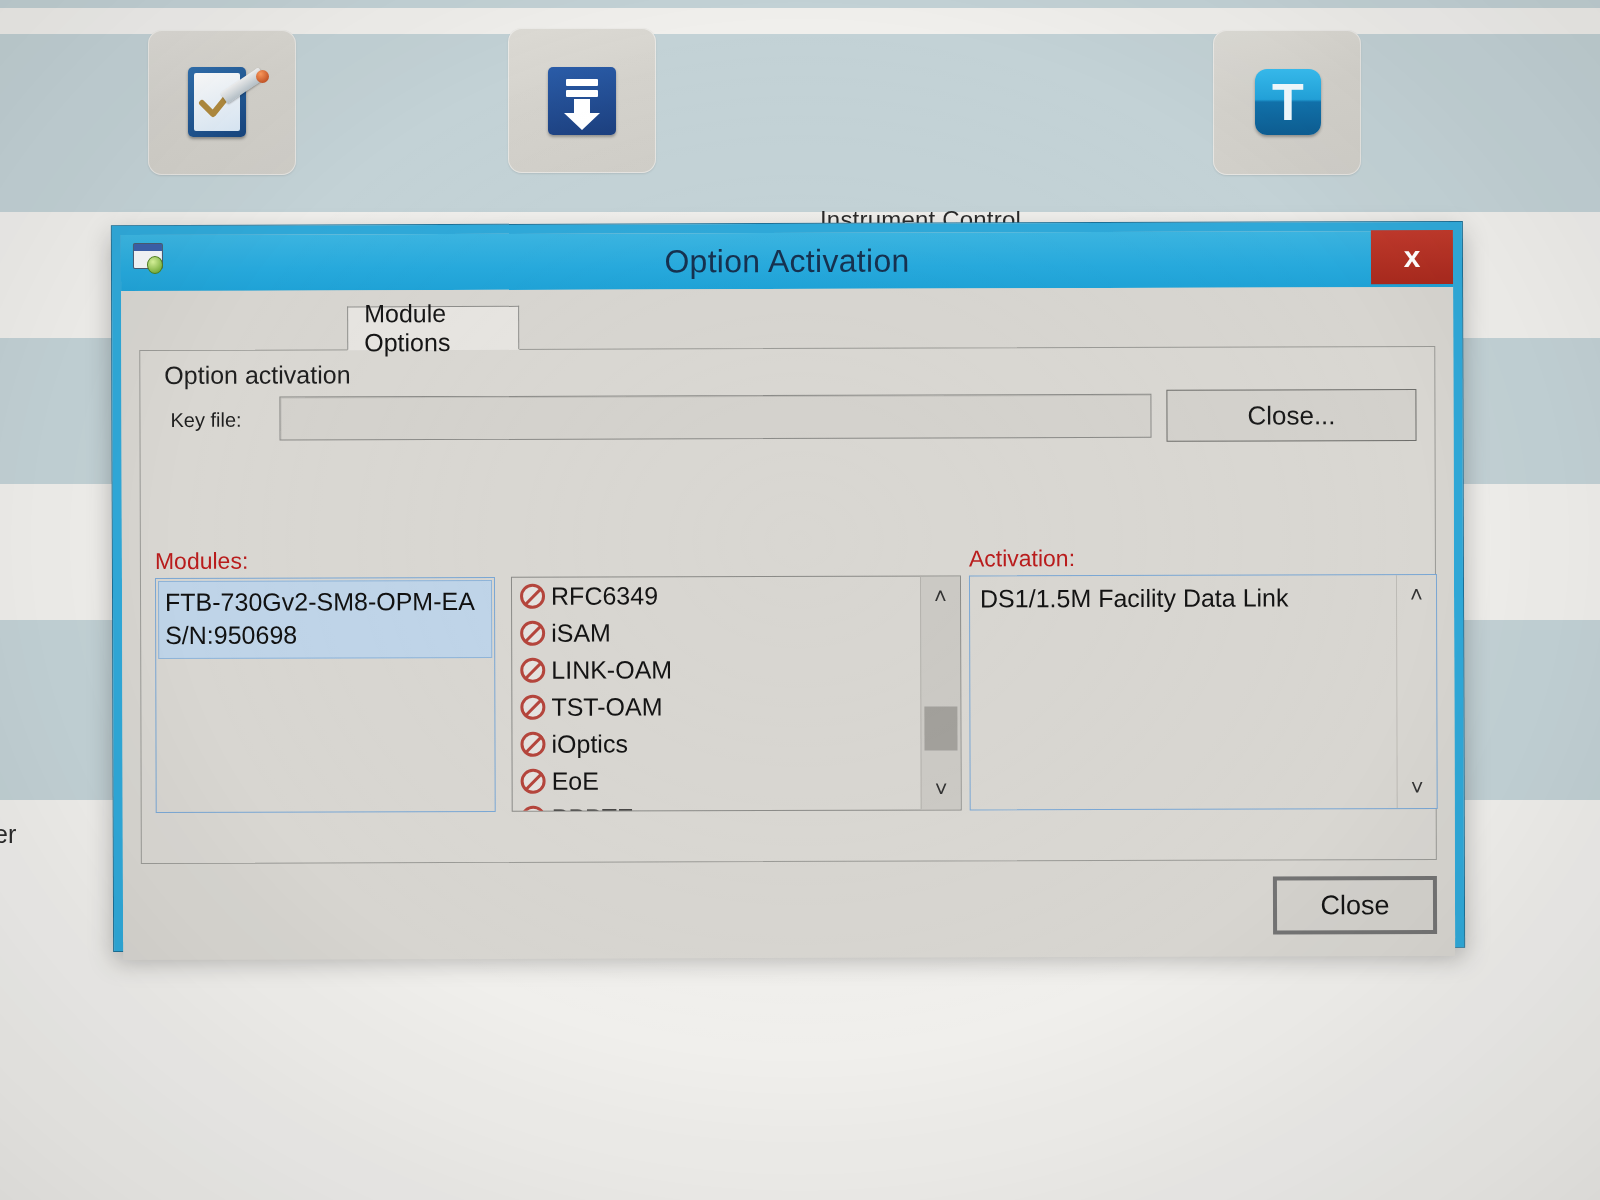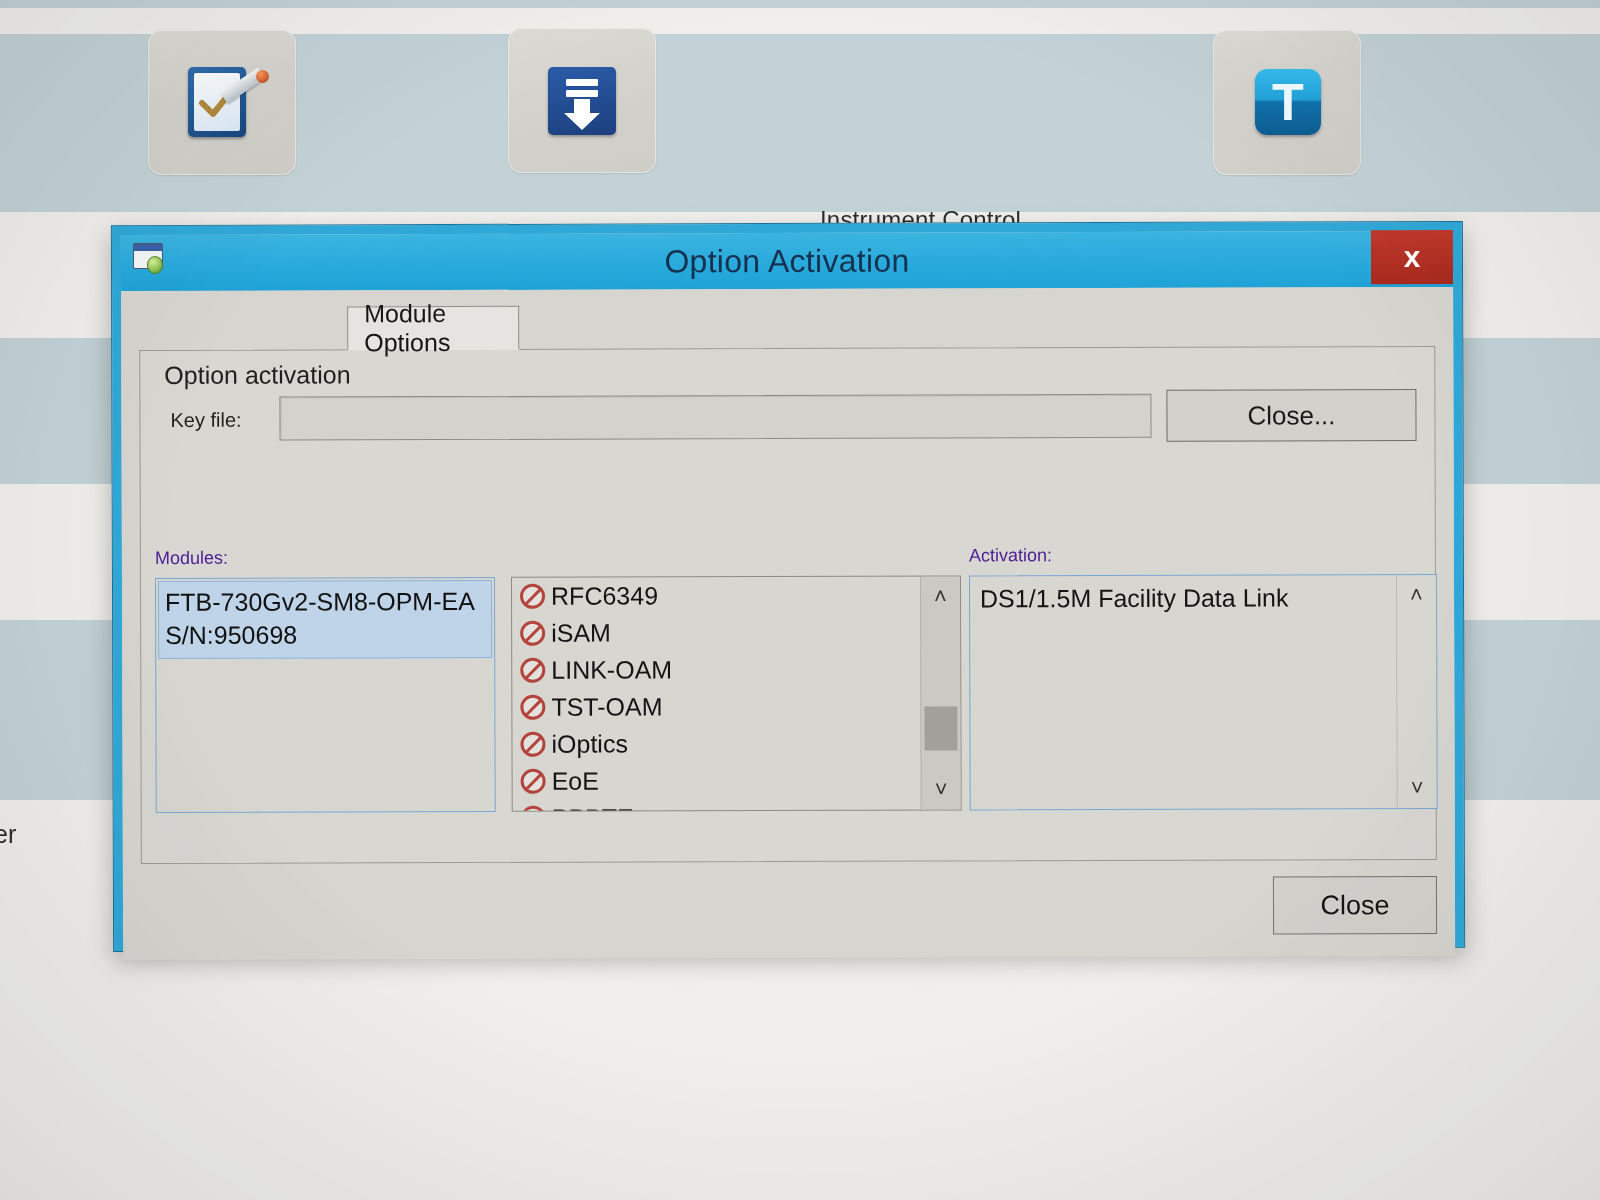--- a/index.html
+++ b/index.html
@@ -205,21 +205,21 @@
     background:#d3d1cc; border:1px solid #6e6e6b;
     font-size:26px; color:#1a1a1a; cursor:pointer;
   }
   #activate-btn{
     position:absolute; left:1026px; top:112px; width:250px; height:52px;
     background:transparent; border:1px solid rgba(150,150,148,.30);
     font-size:26px; color:#8d8d8a; cursor:default;
   }
 
   
-  .col-label{ position:absolute; font-size:18px; color:#4c1d95; }
+  .col-label{ position:absolute; font-size:23px; color:#b91c1c; }
   .listbox{
     position:absolute; background:#d8d6d1;
     border:1px solid #8b8b88;
     overflow:hidden;
   }
   .listbox.focus{ border:1px solid #7aa7d4; }
 
   #modules-label{ left:14px; top:197px; }
   #modules-list{ left:14px; top:227px; width:340px; height:235px; }
   #module-item{
@@ -265,21 +265,21 @@
   }
   .sb-arrow.bottom{ position:absolute; bottom:0; left:0; right:0; }
   .sb-thumb{
     position:absolute; left:3px; right:3px; height:44px;
     background:#a2a09b; cursor:grab;
   }
 
   #close-dlg{
     position:absolute; right:18px; bottom:22px;
     width:164px; height:58px;
-    background:#d3d1cc; border:1px solid #737373;
+    background:#d3d1cc; border:4px solid #737373;
     font-size:27px; color:#141414; cursor:pointer;
   }
 </style>
 </head>
 <body>
 
 <div id="desktop">
   <div class="stripe dark" style="top:0px;   height:8px;"></div>
   <div class="stripe light" style="top:8px;   height:26px;"></div>
   <div class="stripe dark" style="top:34px;  height:178px;"></div>

